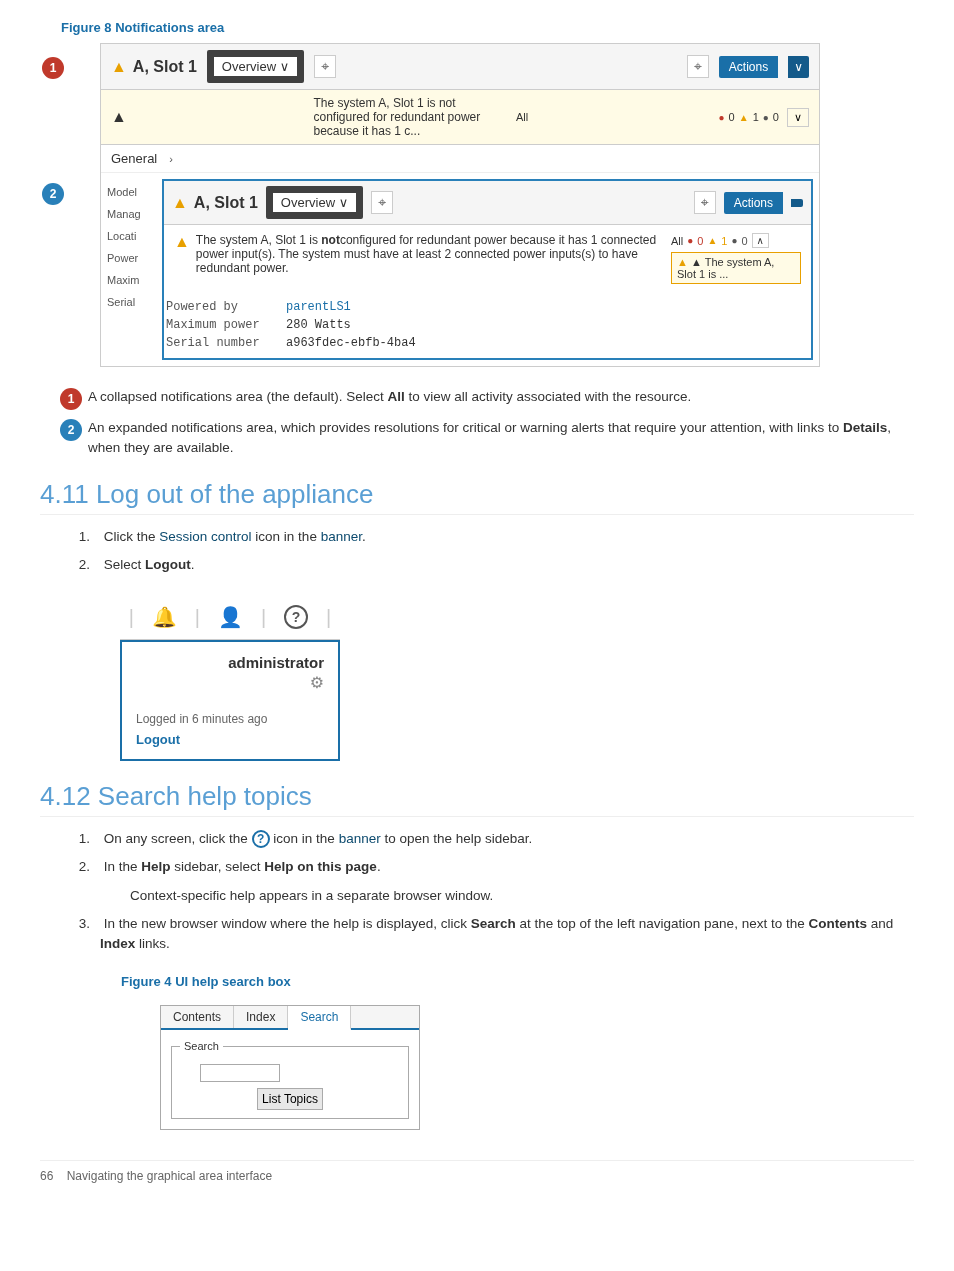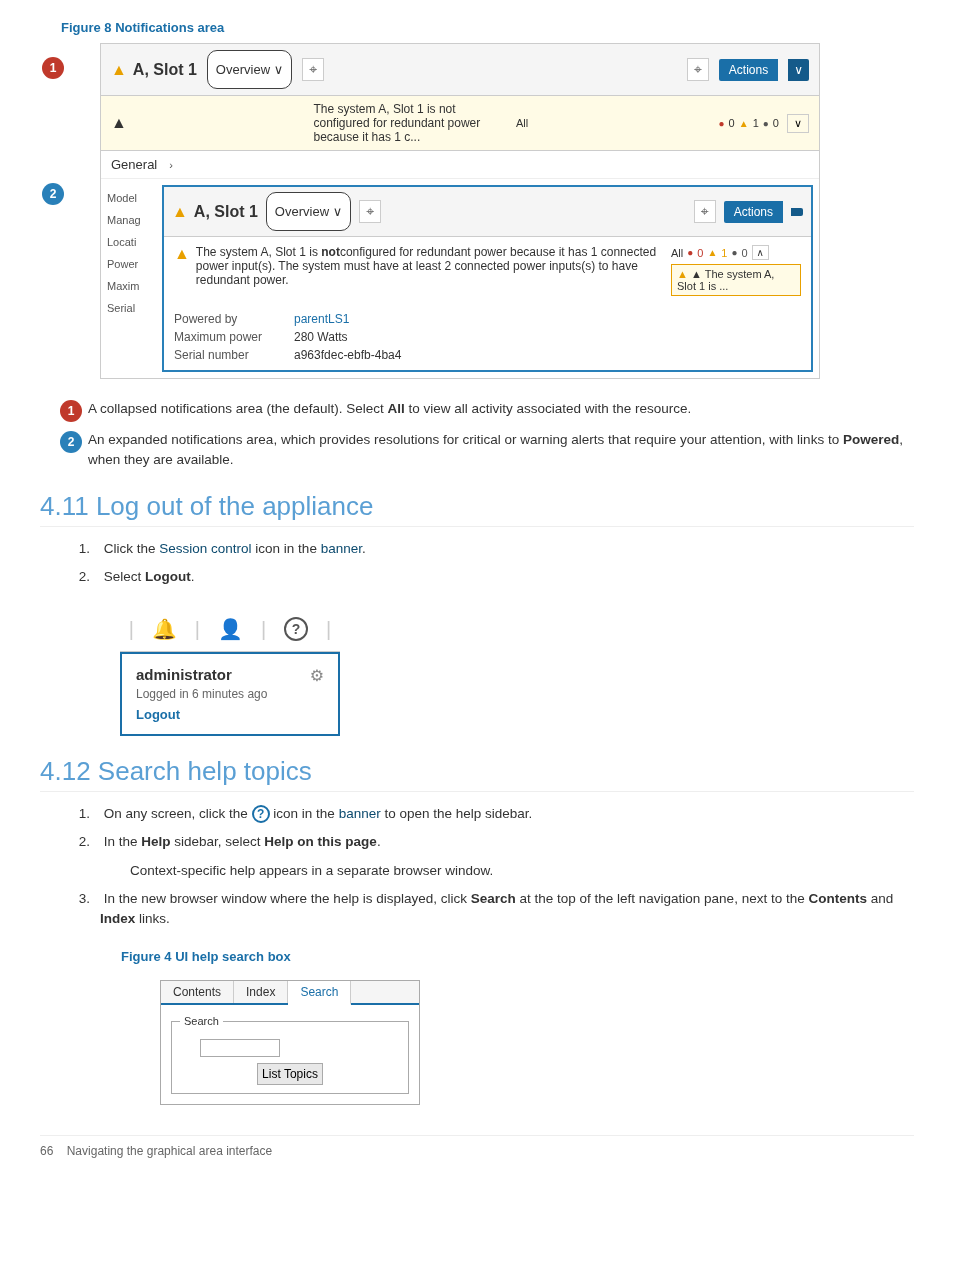--- a/index.html
+++ b/index.html
@@ -80,25 +80,25 @@
       gap: 6px;
       font-size: 16px;
       font-weight: bold;
     }
     .warn-triangle {
       color: #e8a000;
       font-size: 16px;
     }
     .overview-btn {
       background: #fff;
-      border: 1px solid #404040;
-      padding: 11px 8px;
+      border: 7px solid #404040;
+      padding: 2px 8px;
       font-size: 13px;
       cursor: pointer;
-      border-radius: 10px;
+      border-radius: 2px;
     }
     .pin-icon {
       color: #666;
       font-size: 14px;
       border: 1px solid #ccc;
       padding: 2px 6px;
       background: #fff;
     }
     .spacer { flex: 1; }
     .actions-btn {
@@ -192,22 +192,23 @@
       background: #f9f9f9;
       border-left: 3px solid #ccc;
       padding: 8px;
       font-size: 12px;
       margin-top: 4px;
     }
     .resolution-box strong { font-weight: bold; }
 
     
     .props-section {
-      padding: 6px 10px;
-      font-size: 12px;
+      padding: 6px 2px;
+      font-size: 12px;
+      font-family: Liberation Mono, monospace;
     }
     .prop-row {
       display: flex;
       gap: 20px;
       padding: 2px 0;
       font-size: 12px;
     }
     .prop-label { color: #555; width: 100px; }
     .prop-value { color: #1a6fa8; }
 
@@ -494,21 +495,21 @@
   </div>
 </div>
 
 <div class="desc-list">
   <div class="desc-item">
     <span class="badge-num badge-1">1</span>
     <span class="desc-text">A collapsed notifications area (the default). Select <strong>All</strong> to view all activity associated with the resource.</span>
   </div>
   <div class="desc-item">
     <span class="badge-num badge-2">2</span>
-    <span class="desc-text">An expanded notifications area, which provides resolutions for critical or warning alerts that require your attention, with links to <strong>Powered</strong>, when they are available.</span>
+    <span class="desc-text">An expanded notifications area, which provides resolutions for critical or warning alerts that require your attention, with links to <strong>Details</strong>, when they are available.</span>
   </div>
 </div>
 
 <div>
   <h2 class="section-heading">4.11 Log out of the appliance</h2>
 
   <div class="steps-list">
     <div class="step-item">
       <span class="step-num">1.</span>
       Click the <span class="link-blue">Session control</span> icon in the <span class="link-blue">banner</span>.
@@ -523,21 +524,21 @@
     <div class="logout-icons-row">
       <span style="color:#ccc; font-size:20px;">|</span>
       <span class="bell-icon">🔔</span>
       <span style="color:#ccc; font-size:20px;">|</span>
       <span class="user-icon">👤</span>
       <span style="color:#ccc; font-size:20px;">|</span>
       <div class="help-icon-circle">?</div>
       <span style="color:#ccc; font-size:20px;">|</span>
     </div>
     <div class="logout-popup">
-      <div style="display:flex; align-items:flex-end; justify-content:space-between; margin-bottom:2px;">
+      <div style="display:flex; align-items:flex-end; justify-content:space-between; margin-bottom:20px;flex-direction:column;">
         <span class="logout-popup-name">administrator</span>
         <span class="logout-popup-gear">⚙</span>
       </div>
       <div class="logout-popup-time">Logged in 6 minutes ago</div>
       <div class="logout-popup-link">Logout</div>
     </div>
   </div>
 </div>
 
 <div>

